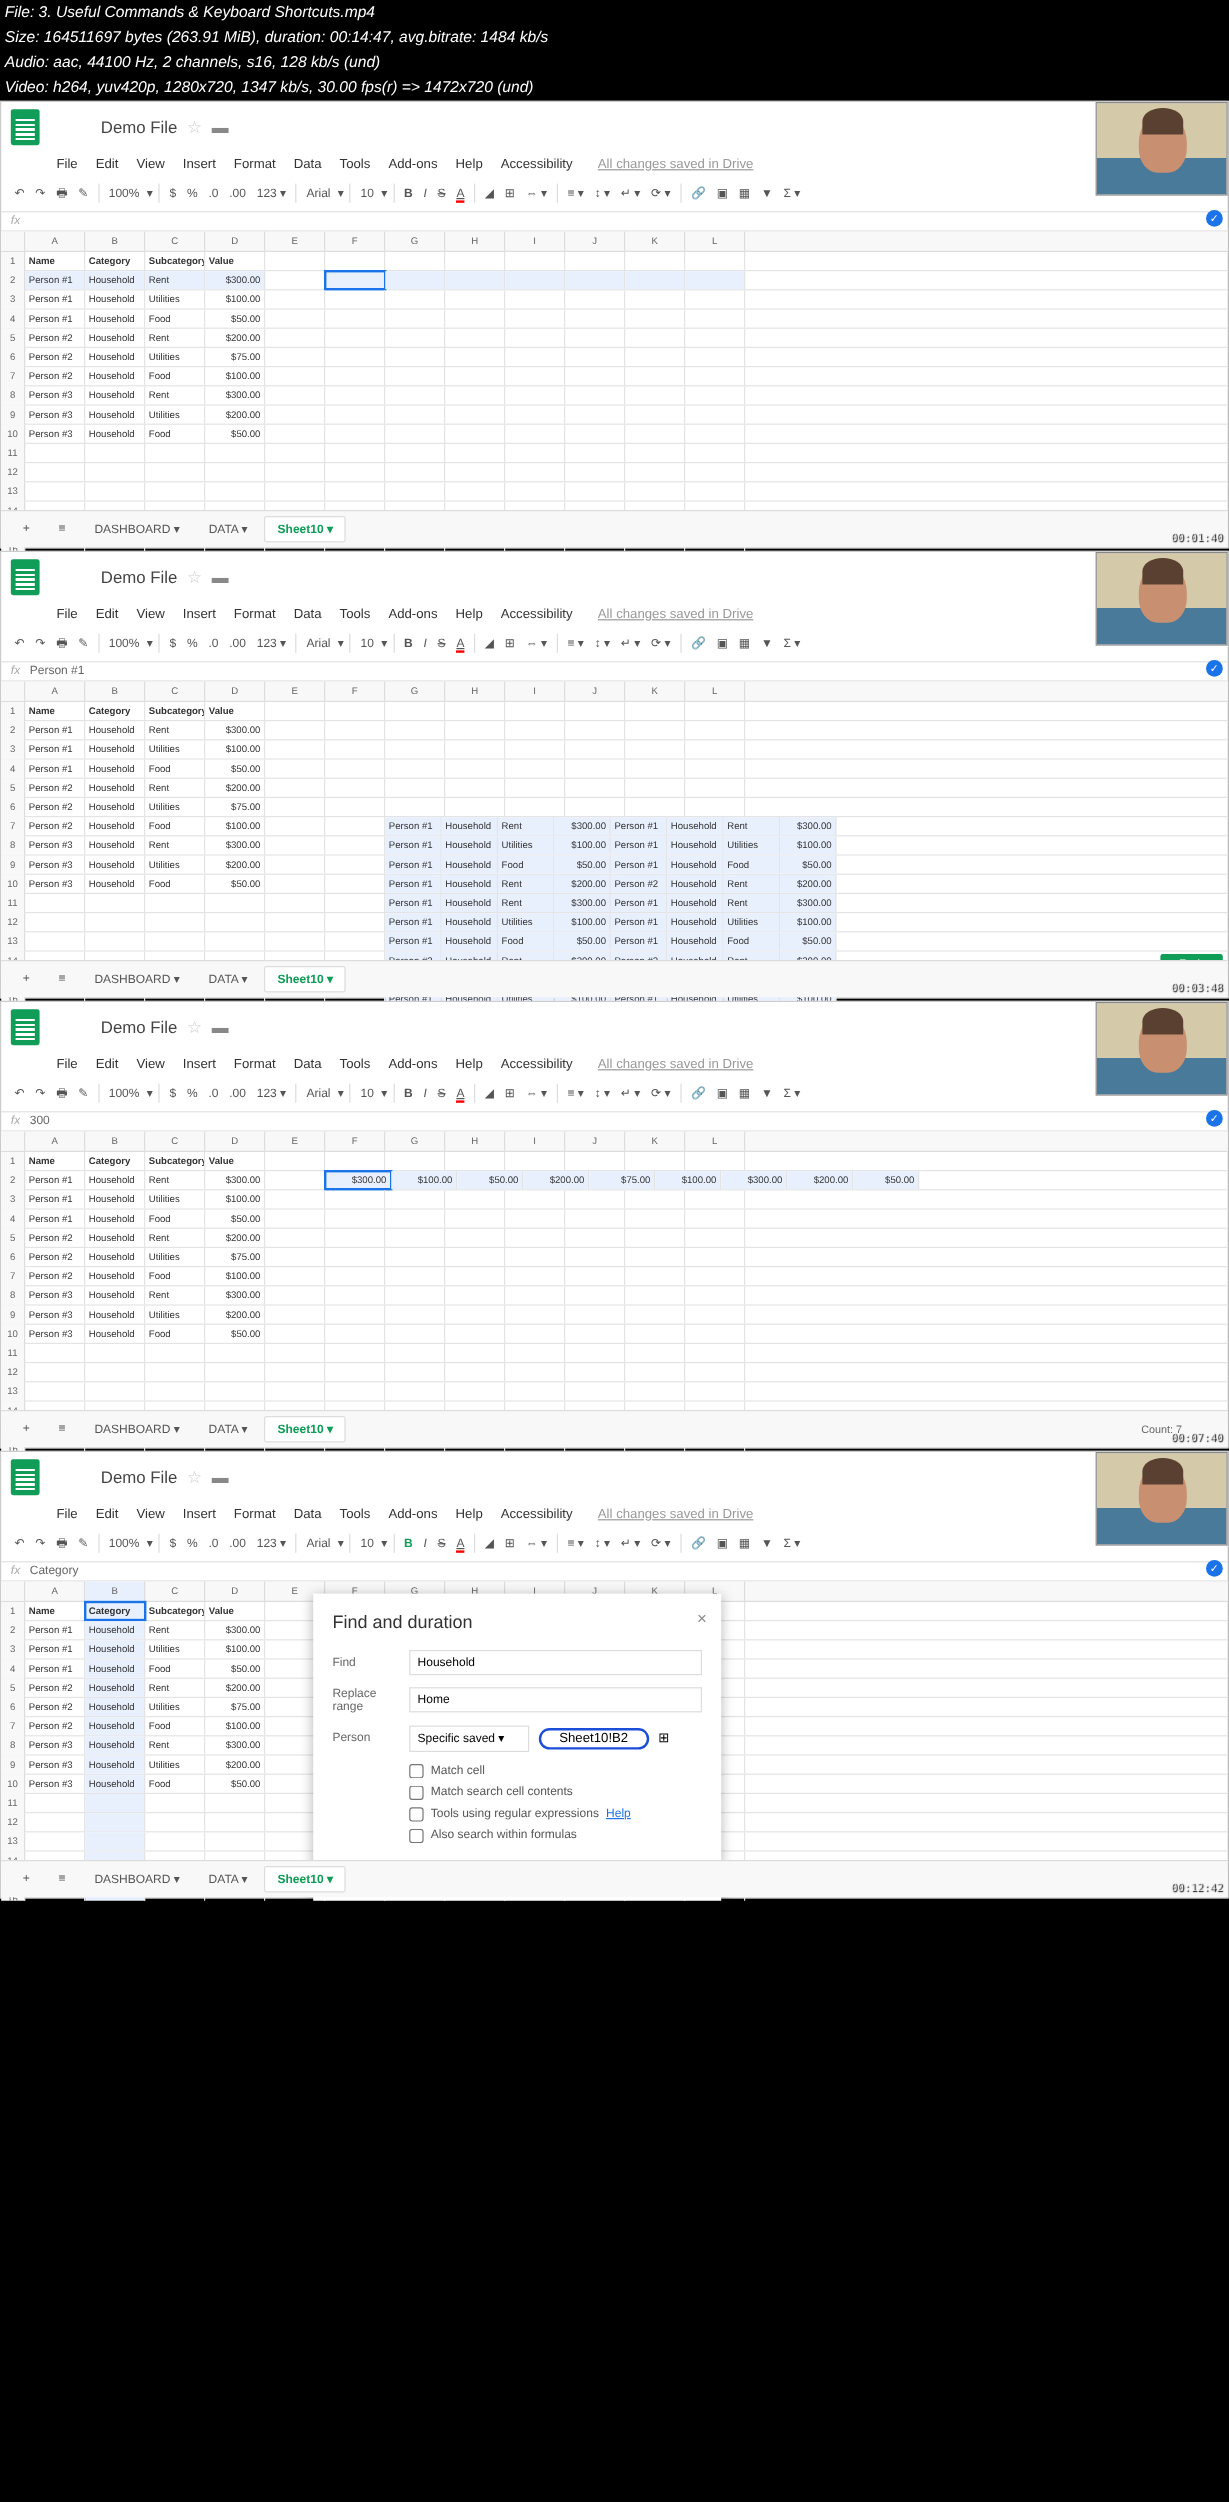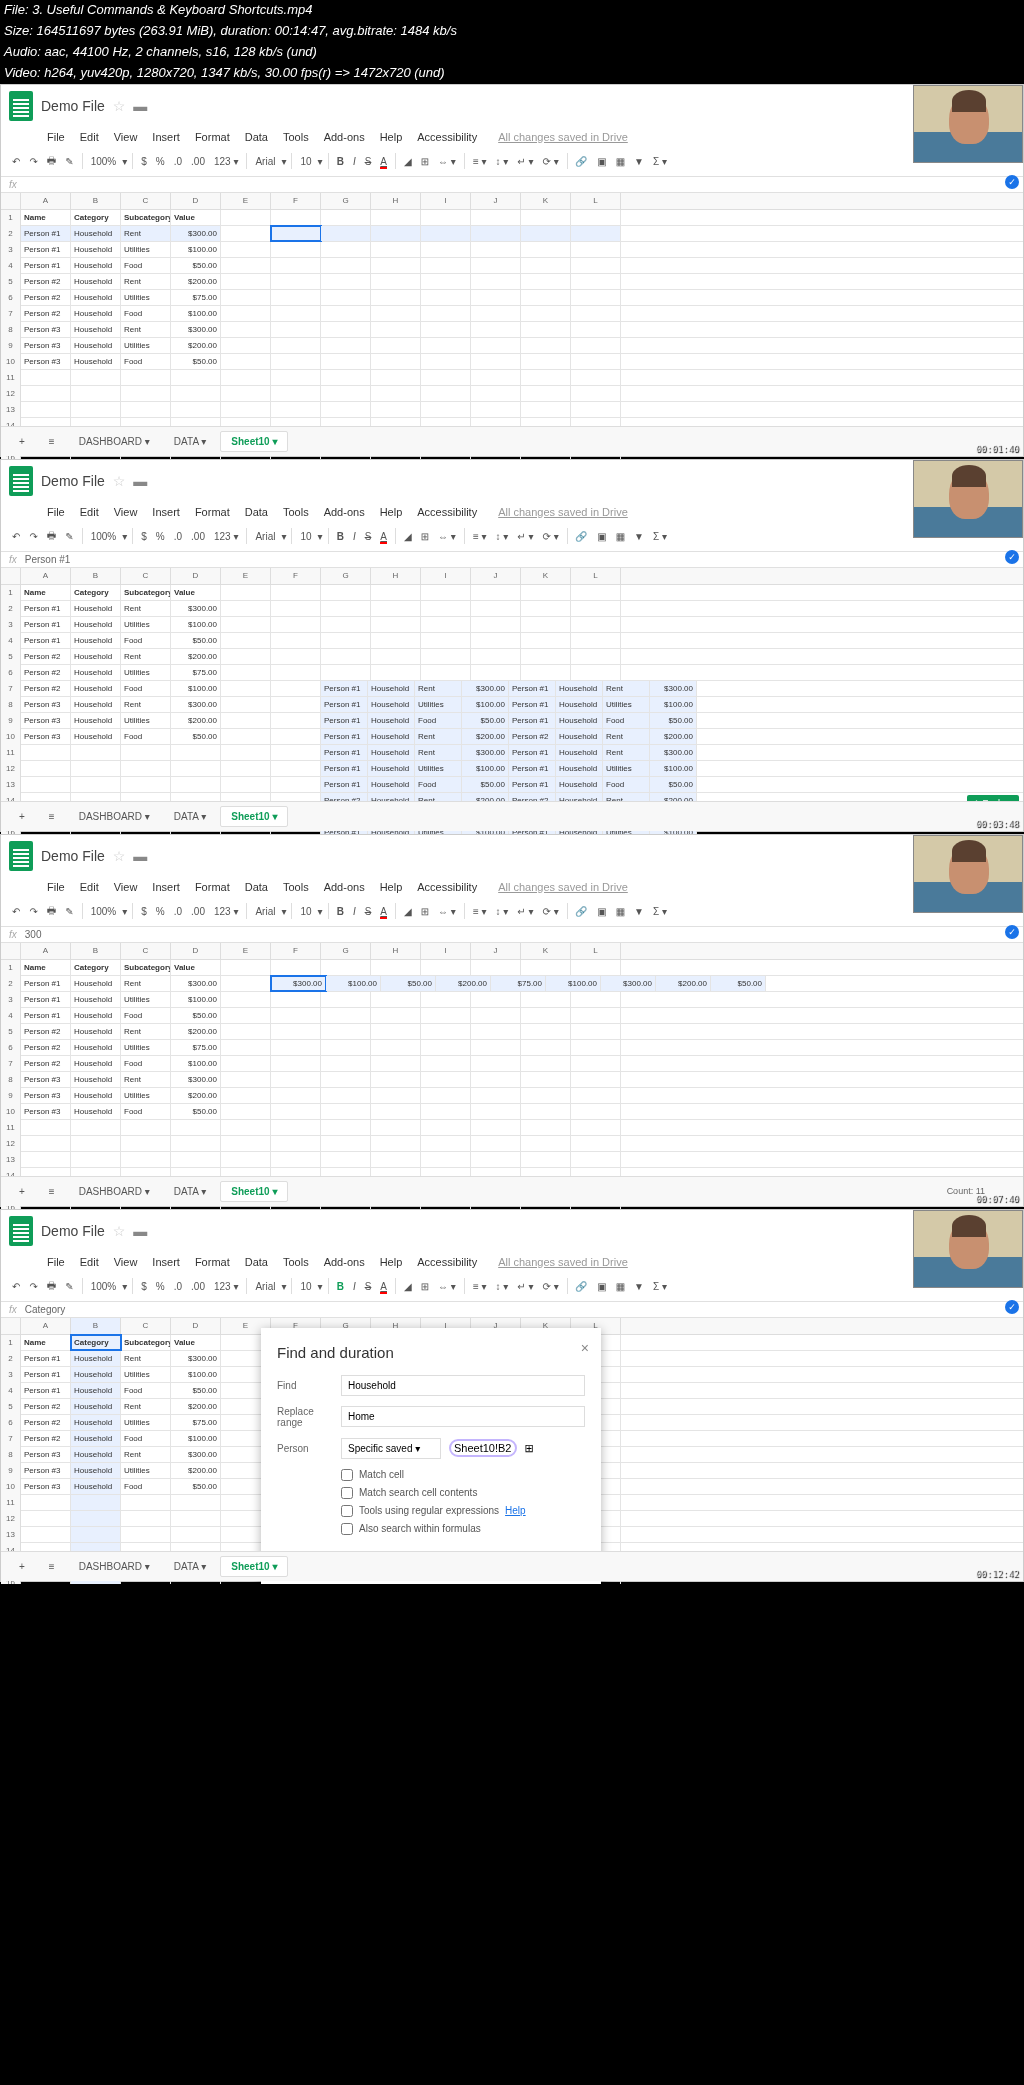--- a/index.html
+++ b/index.html
@@ -2,21 +2,21 @@
 <html><head>
 <meta charset="utf-8">
 <style>
 * { margin: 0; padding: 0; box-sizing: border-box; font-family: Arial, sans-serif; }
 body { background: #000; font-size: 10px; width: 1024px; }
 .header-text { color: #fff; font-style: italic; font-size: 13px; padding: 2px 4px; line-height: 1.3; }
 .screenshot { background: #fff; border: 1px solid #ccc; margin-bottom: 2px; position: relative; height: 373px; }
 .titlebar { display: flex; align-items: center; padding: 6px 8px; gap: 8px; }
 .sheets-icon { width: 24px; height: 30px; background: #0f9d58; border-radius: 2px; position: relative; }
 .sheets-icon::after { content: ''; position: absolute; top: 8px; left: 4px; right: 4px; bottom: 4px; background: repeating-linear-gradient(#fff 0 2px, #0f9d58 2px 4px); }
-.title-text { font-size: 14px; color: #444; }
+.title-text { font-size: 14px; color: #444; margin-left: 43px; }
 .star-icon { color: #ccc; font-size: 14px; }
 .folder-icon { color: #888; font-size: 14px; }
 .menubar { display: flex; gap: 3px; padding: 2px 40px; font-size: 11px; color: #333; }
 .menubar span { padding: 2px 6px; }
 .menu-saved { color: #999; text-decoration: underline; margin-left: 6px; }
 .toolbar { display: flex; align-items: center; gap: 3px; padding: 4px 8px; border-bottom: 1px solid #e0e0e0; font-size: 10px; color: #555; }
 .toolbar .btn { padding: 2px 3px; cursor: pointer; }
 .toolbar .sep { width: 1px; height: 16px; background: #ddd; margin: 0 2px; }
 .fx-bar { display: flex; align-items: center; border-bottom: 1px solid #e0e0e0; padding: 2px 8px; font-size: 10px; color: #666; }
 .fx-label { font-style: italic; margin-right: 8px; color: #aaa; }
@@ -47,21 +47,21 @@
 .dialog .close-x { position: absolute; top: 12px; right: 12px; color: #888; font-size: 14px; cursor: pointer; }
 .dialog .fld { display: flex; align-items: center; margin-bottom: 10px; }
 .dialog .fld label { width: 64px; color: #666; font-size: 10px; }
 .dialog .fld input, .dialog .fld .sel { flex: 1; border: 1px solid #ddd; padding: 4px 6px; font-size: 10px; }
 .dialog .chk { display: flex; align-items: center; gap: 6px; margin: 6px 0 6px 64px; font-size: 10px; color: #555; }
 .dialog .chk input { width: 12px; height: 12px; }
 .dialog .btns { display: flex; gap: 8px; margin-top: 16px; justify-content: flex-start; }
 .dialog .btns button { padding: 6px 14px; font-size: 10px; border: 1px solid #ddd; background: #f8f8f8; cursor: pointer; }
 .dialog .btns button.primary { background: #0f9d58; color: #fff; border-color: #0f9d58; }
 .dialog .btns button.disabled { color: #bbb; }
-.highlight-ring { border: 2px solid #c4b5fd; border-radius: 10px; padding: 1px 3px; }
+.highlight-ring { border: 2px solid #1d4ed8; border-radius: 10px; padding: 1px 15px; }
 .timestamp { position: absolute; bottom: 2px; right: 4px; color: rgba(255,255,255,0.6); font-size: 9px; font-family: monospace; text-shadow: 1px 1px 1px #000; }
 </style>
 </head>
 <body>
 
 <div class="header-text">File: 3. Useful Commands &amp; Keyboard Shortcuts.mp4</div>
 <div class="header-text">Size: 164511697 bytes (263.91 MiB), duration: 00:14:47, avg.bitrate: 1484 kb/s</div>
 <div class="header-text">Audio: aac, 44100 Hz, 2 channels, s16, 128 kb/s (und)</div>
 <div class="header-text">Video: h264, yuv420p, 1280x720, 1347 kb/s, 30.00 fps(r) =&gt; 1472x720 (und)</div>
 
@@ -1525,21 +1525,21 @@
         </div>
       </div>
   </div>
   <div class="sum-box">Sum: $1,375.00</div>
   <div class="tabs" id="tabs3">
       <span class="tab">+</span>
     <span class="tab">≡</span>
     <span class="tab">DASHBOARD ▾</span>
     <span class="tab">DATA ▾</span>
     <span class="tab active">Sheet10 ▾</span>
-    <span style="margin-left:auto;margin-right:30px;font-size:9px;color:#666">Count: 11</span>
+    <span style="margin-left:auto;margin-right:30px;font-size:9px;color:#666">Count: 7</span>
   </div>
   <div class="timestamp">00:07:40</div>
 </div>
 
 <div class="screenshot">
   <div class="thumbnail"></div>
   <div class="check-badge">✓</div>
   <div class="titlebar">
       <div class="sheets-icon"></div>
       <span class="title-text">Demo File</span>

